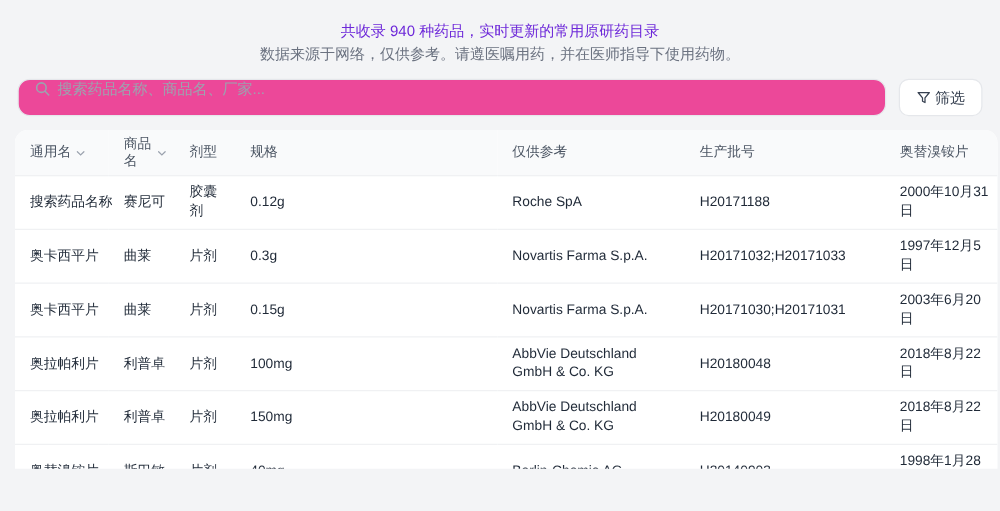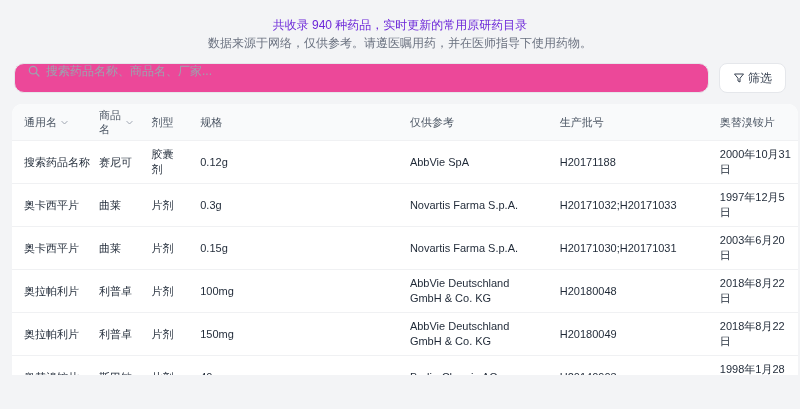--- a/index.html
+++ b/index.html
@@ -147,21 +147,21 @@
         </th>
       </tr>
     </thead>
     <tbody>
 
         <tr>
           <td class="nowrap">搜索药品名称</td>
           <td>赛尼可</td>
           <td>胶囊剂</td>
           <td>0.12g</td>
-          <td>AbbVie SpA</td>
+          <td>Roche SpA</td>
           <td>H20171188</td>
           <td>2000年10月31日</td>
         </tr>
 
         <tr>
           <td class="nowrap">奥卡西平片</td>
           <td>曲莱</td>
           <td>片剂</td>
           <td>0.3g</td>
           <td>Novartis Farma S.p.A.</td>

